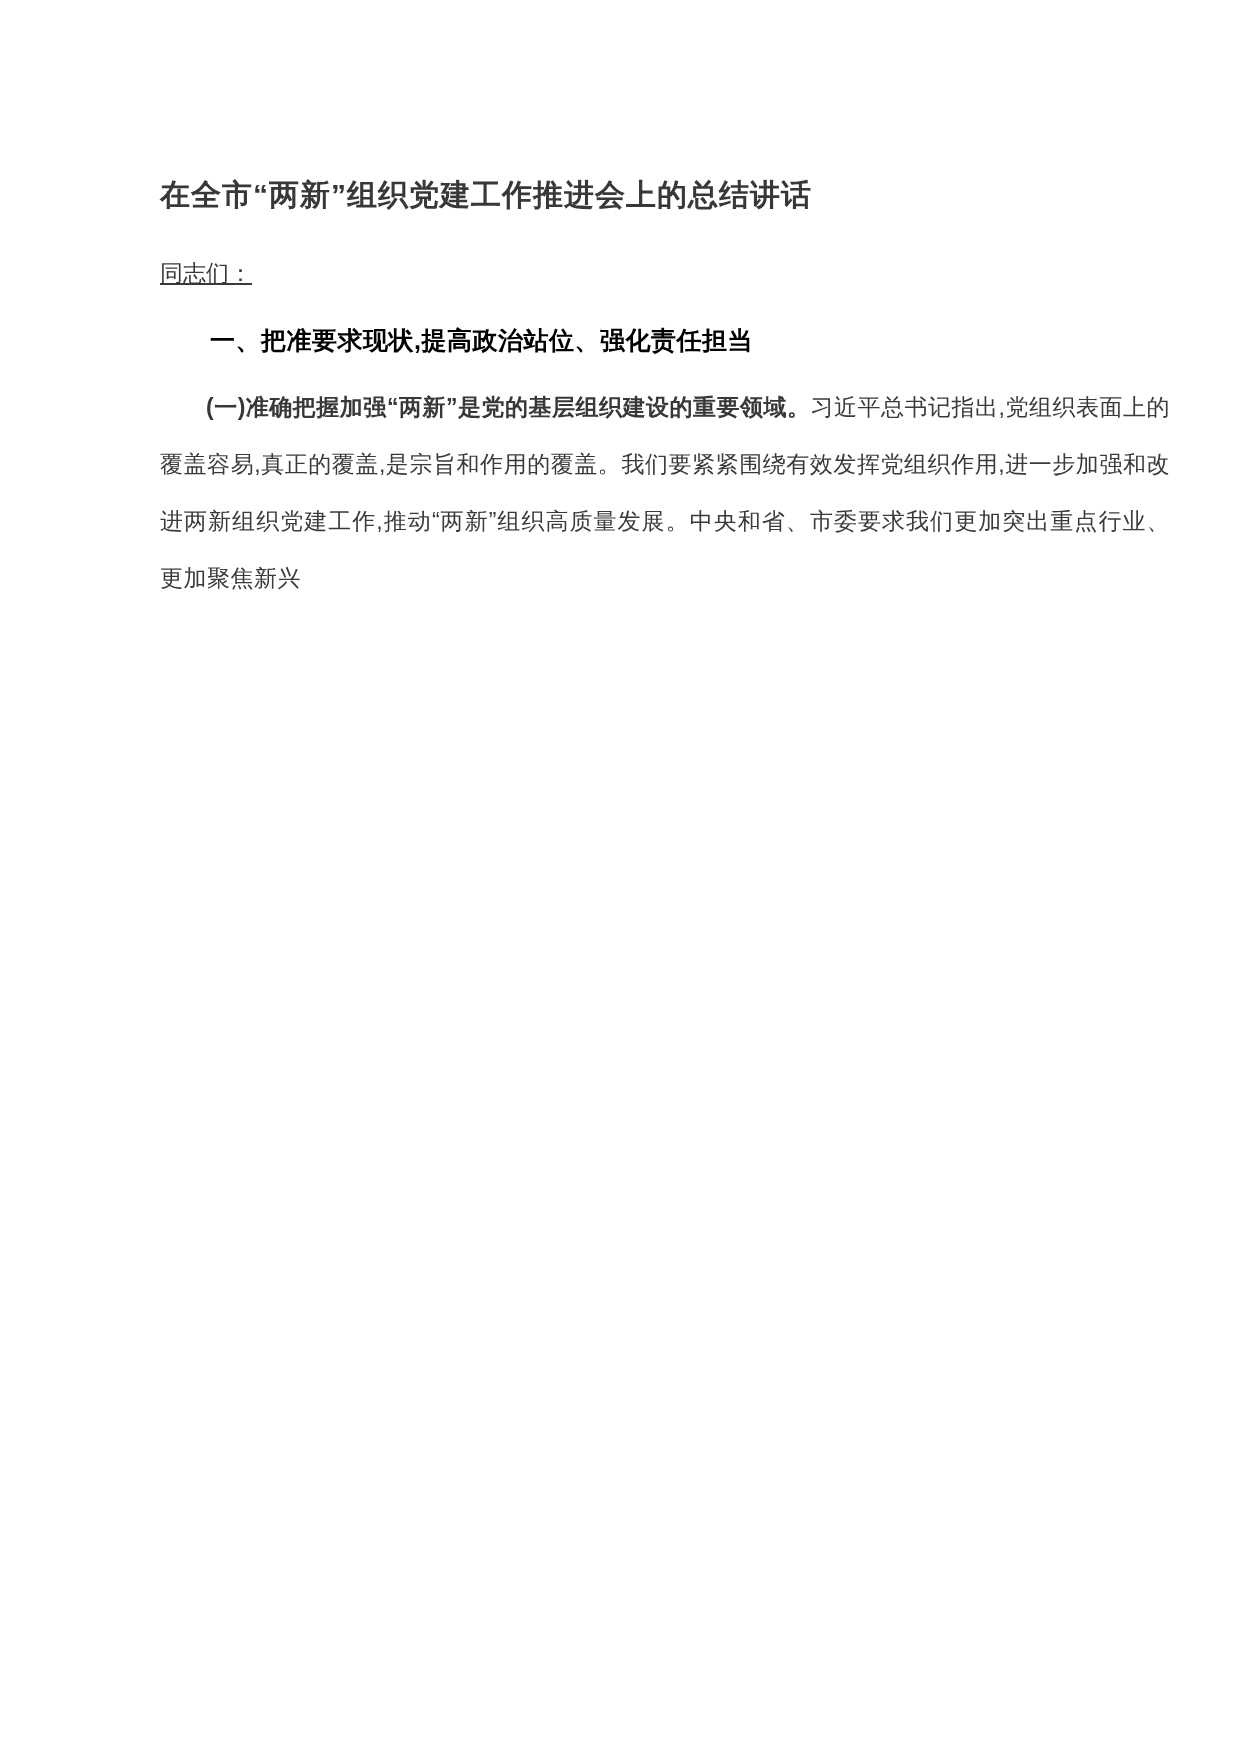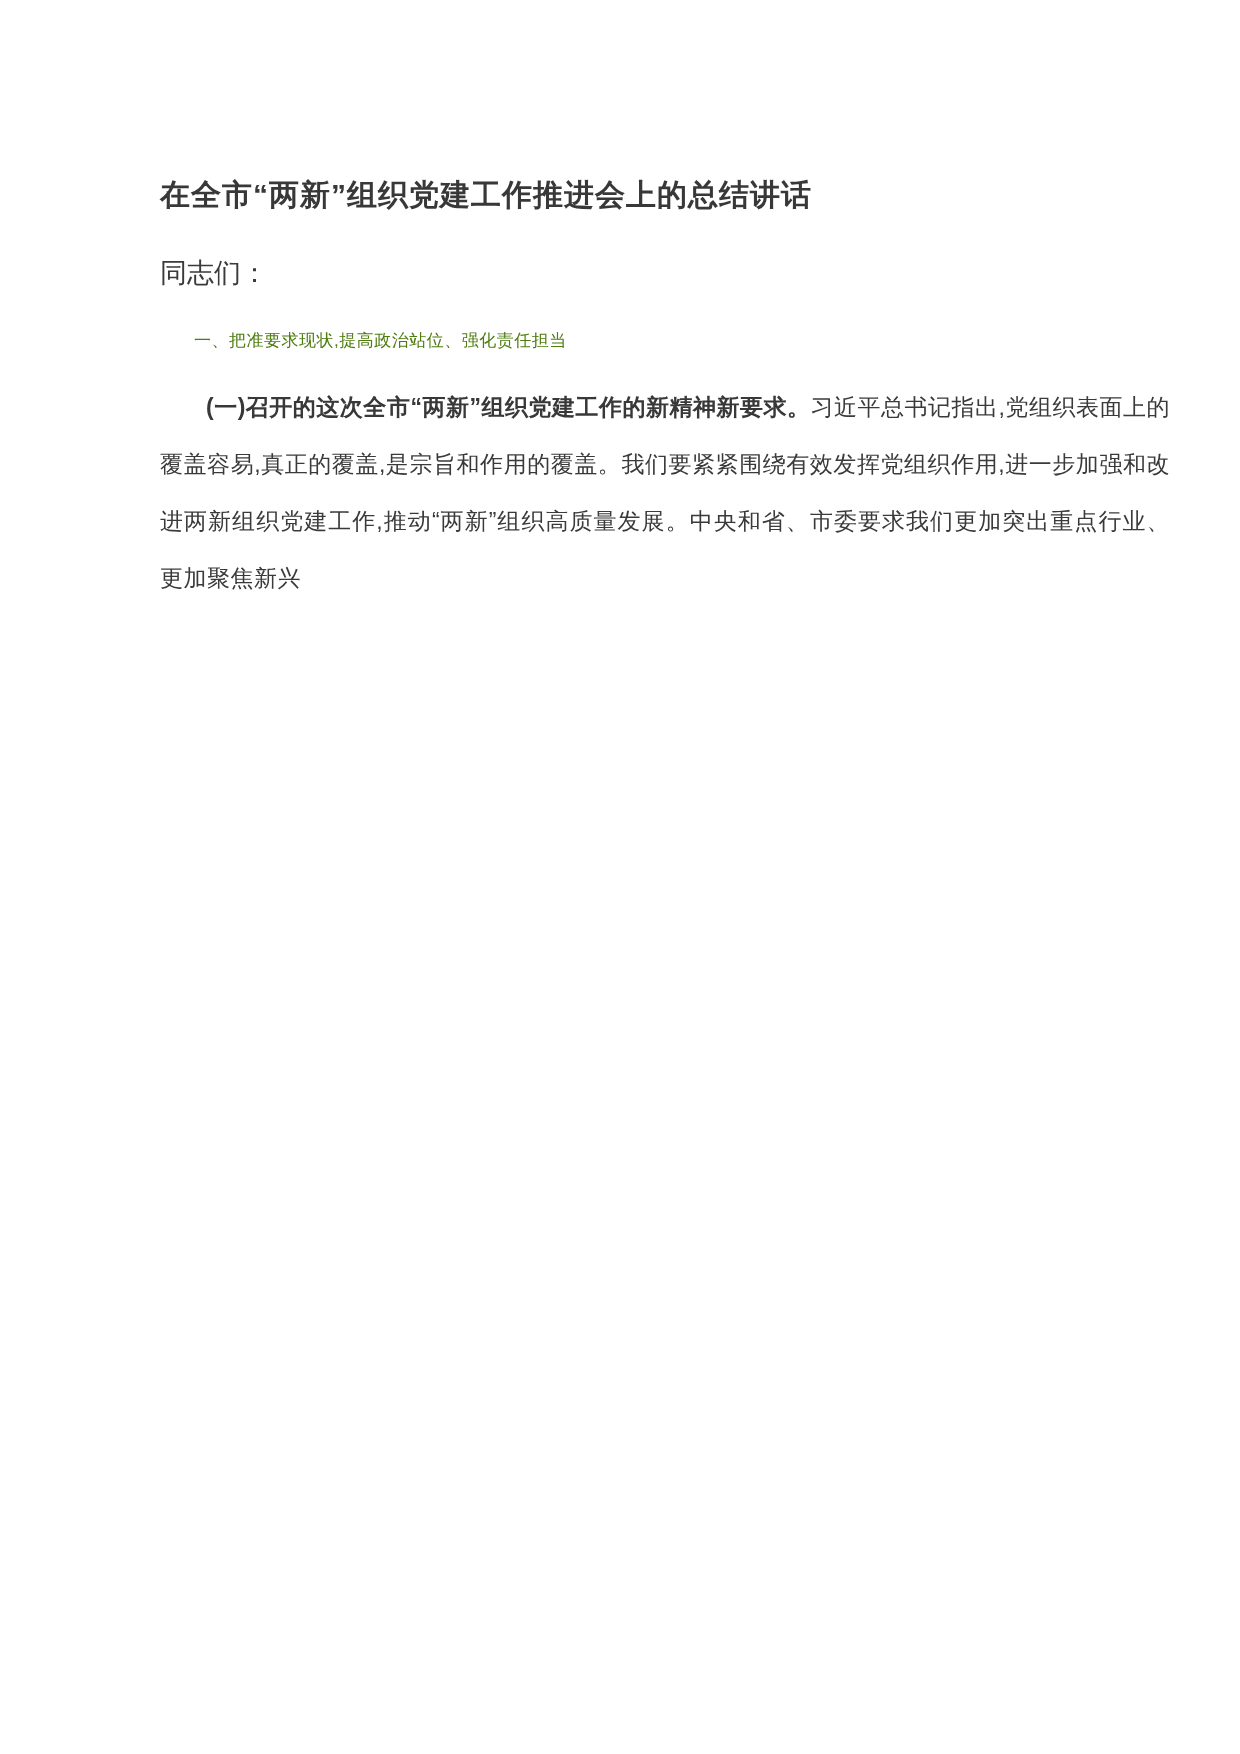--- a/index.html
+++ b/index.html
@@ -23,38 +23,39 @@
     margin: 0;
     font-size: 30px;
     font-weight: bold;
     line-height: 40px;
     color: #383838;
     text-align: left;
     letter-spacing: 1px;
   }
   .salutation {
     margin: 30px 0 0 0;
-    font-size: 27px;
+    font-size: 23px;
     line-height: 57px;
+    text-decoration: underline;
   }
   .body-para {
     margin: 20px 0 0 0;
     font-size: 23px;
     line-height: 57px;
     text-align: justify;
     text-indent: 2em;
     letter-spacing: 0.5px;
   }
   .section-heading {
     margin: 10px 0 0 0;
-    font-size: 17px;
+    font-size: 25px;
     line-height: 57px;
-    font-weight: normal;
+    font-weight: bold;
     text-indent: 2em;
-    color: #4d7c0f;
+    color: #000000;
     letter-spacing: 0.5px;
   }
   .para-mixed {
     margin: 10px 0 0 0;
   }
   .bold-lead {
     font-weight: bold;
     color: #383838;
   }
 </style>
@@ -64,15 +65,15 @@
 <div class="page">
 
   <h1 class="doc-title">在全市“两新”组织党建工作推进会上的总结讲话</h1>
 
   <p class="salutation">同志们：</p>
 
 
 
   <p class="section-heading">一、把准要求现状,提高政治站位、强化责任担当</p>
 
-  <p class="body-para para-mixed"><span class="bold-lead">(一)召开的这次全市“两新”组织党建工作的新精神新要求。</span><span>习近平总书记指出,党组织表面上的覆盖容易,真正的覆盖,是宗旨和作用的覆盖。我们要紧紧围绕有效发挥党组织作用,进一步加强和改进两新组织党建工作,推动“两新”组织高质量发展。中央和省、市委要求我们更加突出重点行业、更加聚焦新兴</span></p>
+  <p class="body-para para-mixed"><span class="bold-lead">(一)准确把握加强“两新”是党的基层组织建设的重要领域。</span><span>习近平总书记指出,党组织表面上的覆盖容易,真正的覆盖,是宗旨和作用的覆盖。我们要紧紧围绕有效发挥党组织作用,进一步加强和改进两新组织党建工作,推动“两新”组织高质量发展。中央和省、市委要求我们更加突出重点行业、更加聚焦新兴</span></p>
 
 </div>
 
 </body></html>

